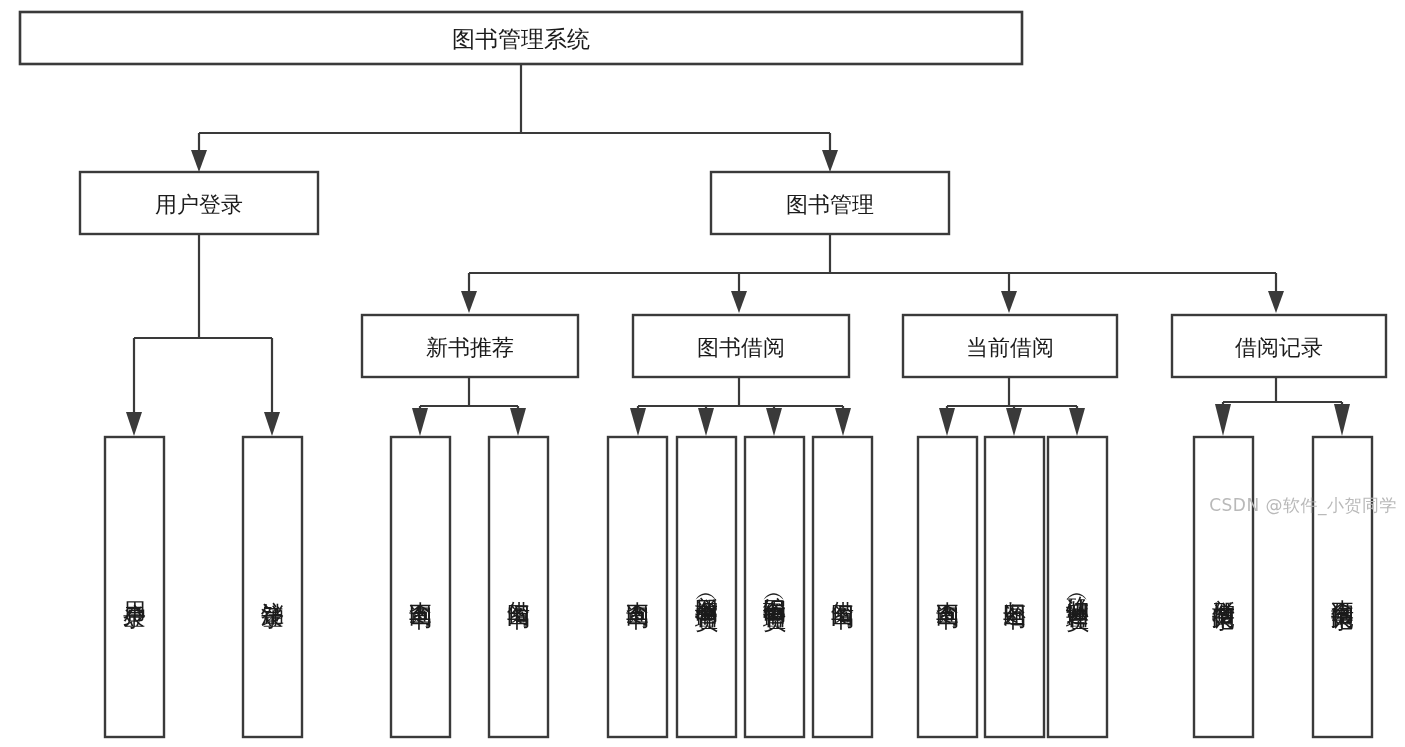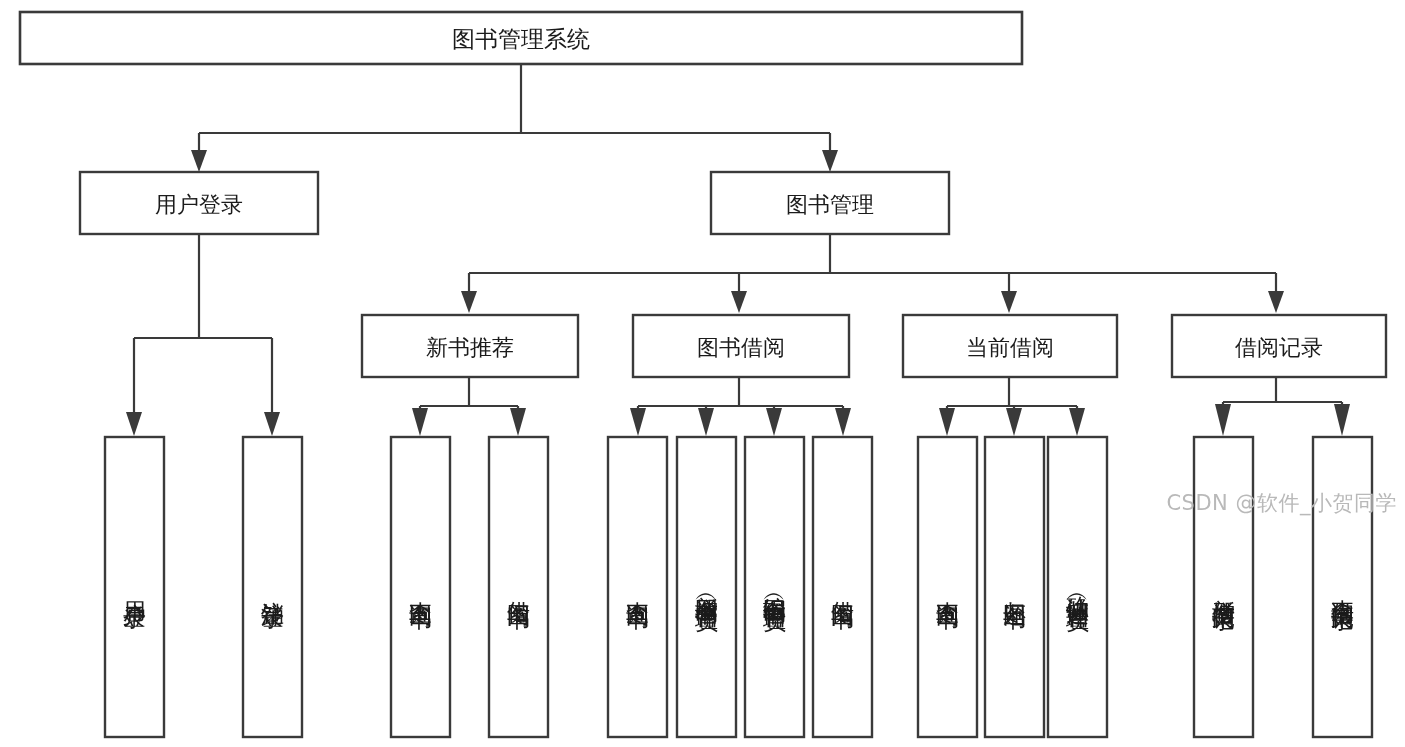--- a/index.html
+++ b/index.html
@@ -72,21 +72,21 @@
     letter-spacing: 2px;
     color: #1b1b1b;
     white-space: nowrap;
     text-align: center;
   }
   .watermark {
     position: absolute;
     right: 8px;
     bottom: 6px;
     font-family: "DejaVu Sans", "Liberation Sans", sans-serif;
-    font-size: 21px;
+    font-size: 17px;
     color: #b9b9b9;
     letter-spacing: 0.5px;
     white-space: nowrap;
   }
 </style>
 </head>
 <body>
 
 <div id="diagram-root">
 

